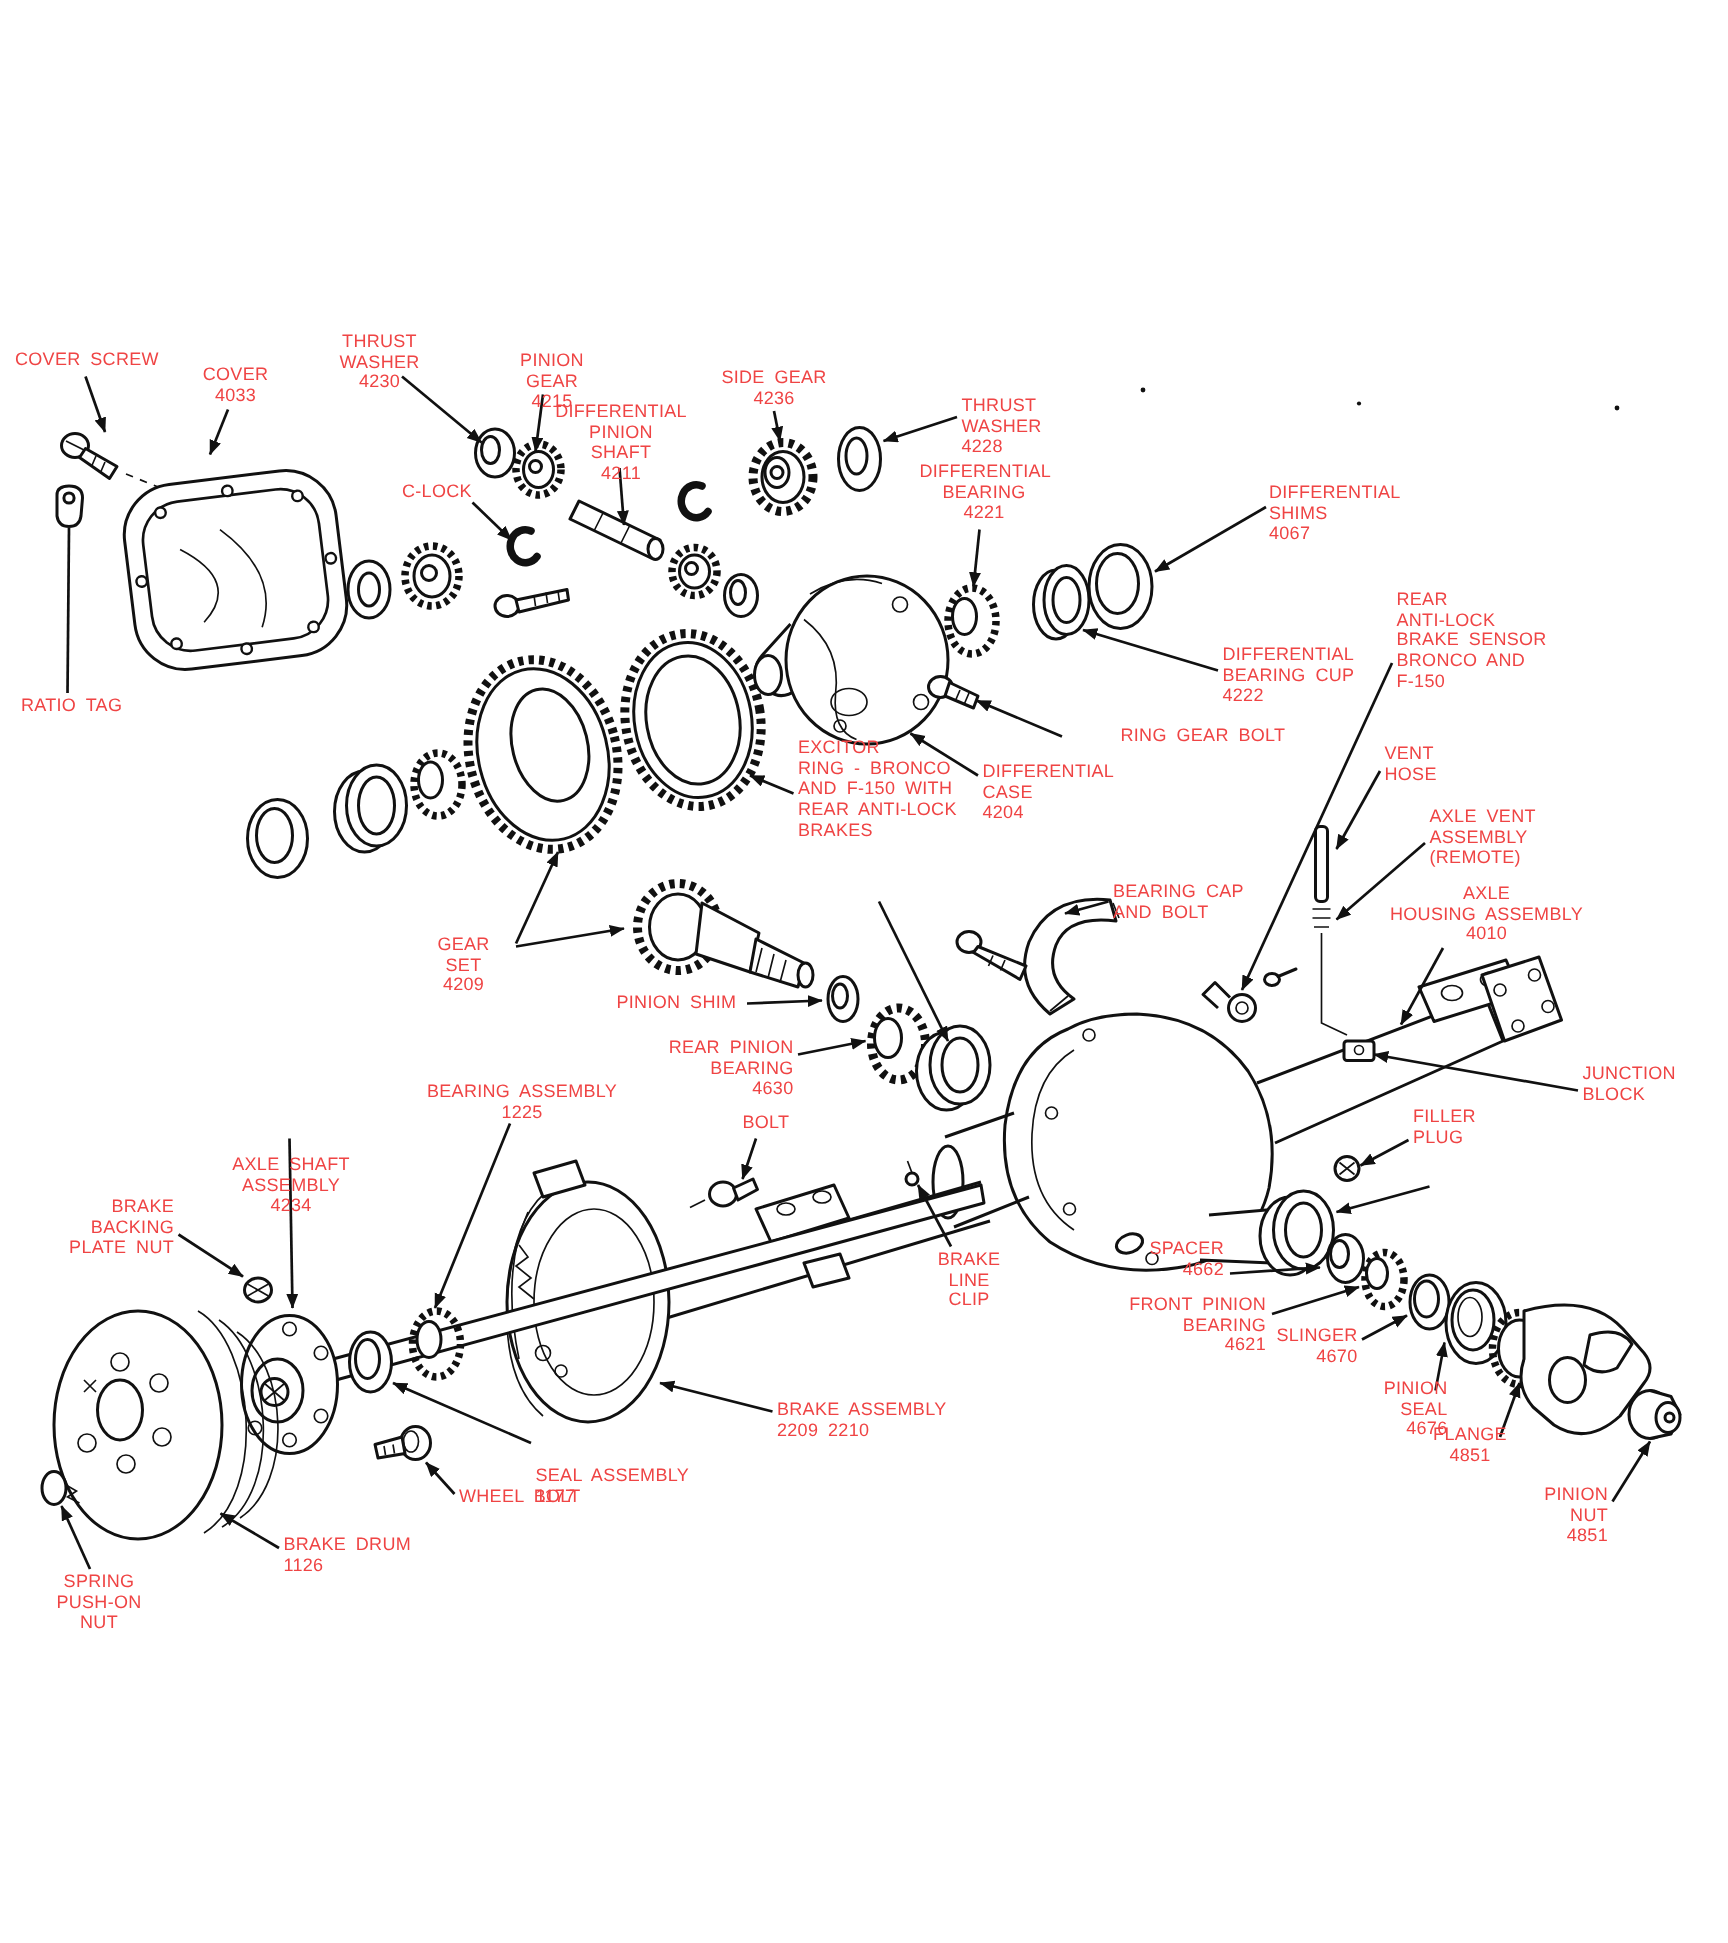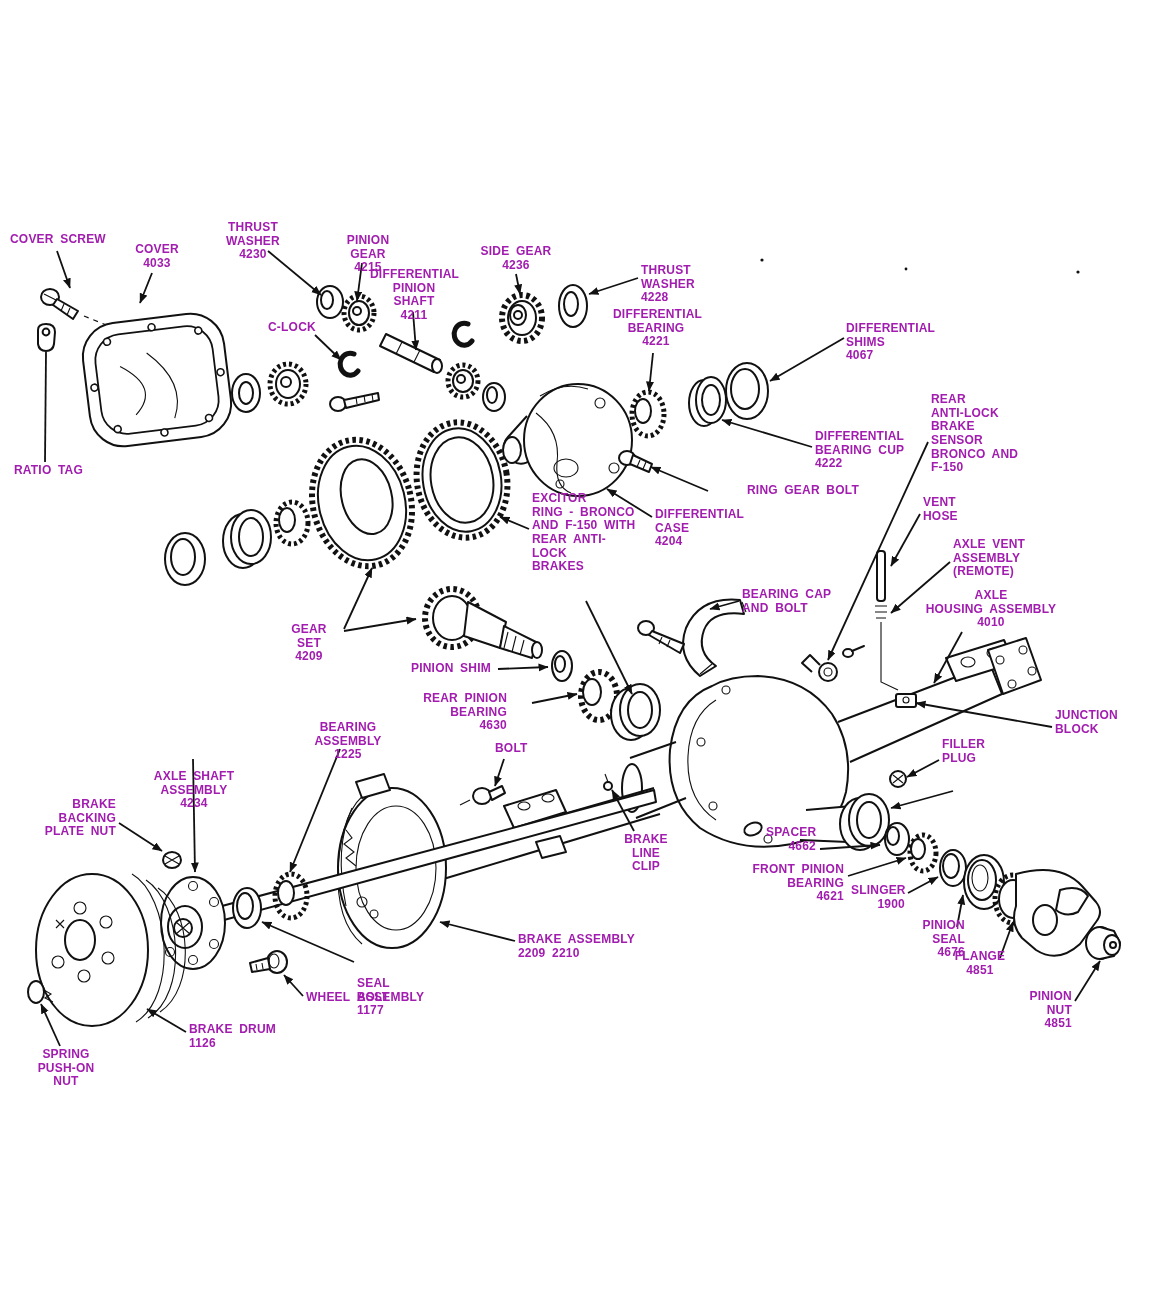--- a/index.html
+++ b/index.html
@@ -1,21 +1,21 @@
 <!DOCTYPE html>
 <html><head>
 <meta charset="utf-8">
 <style>
   html,body{margin:0;padding:0;background:#fff;}
   #canvas{position:relative;width:1152px;height:1295px;background:#fff;overflow:hidden;
           font-family:"Liberation Sans",sans-serif;}
   #art{position:absolute;left:0;top:0;}
   #labels-layer{position:absolute;left:0;top:0;width:100%;height:100%;}
-  .part-label{position:absolute;font-weight:bold;font-size:12px;line-height:1.14;
-    letter-spacing:.2px;word-spacing:3px;color:#a21caf;white-space:pre-line;}
+  .part-label{position:absolute;font-weight:normal;font-size:12px;line-height:1.14;
+    letter-spacing:.2px;word-spacing:3px;color:#ef4444;white-space:pre-line;}
   .part-label.center{text-align:center;}
   .part-label.right{text-align:right;}
   .part-label.left{text-align:left;}
   .ln{fill:none;stroke:#111;stroke-width:2;stroke-linecap:round;stroke-linejoin:round;}
   .fw{fill:#fff;stroke:#111;stroke-width:2;stroke-linejoin:round;}
   .thin{fill:none;stroke:#111;stroke-width:1.1;}
   .teeth{fill:none;stroke:#111;stroke-width:6;stroke-dasharray:3.5 3.5;}
   .teeth5{fill:none;stroke:#111;stroke-width:5;stroke-dasharray:3 3;}
   .leader{stroke:#111;stroke-width:1.8;fill:none;}
 </style>
@@ -459,42 +459,42 @@
       <div class="part-label left" style="left: 532px; top: 492px; width: 106px;">EXCITOR
 RING - BRONCO
 AND F-150 WITH
 REAR ANTI-LOCK
 BRAKES</div>
       <div class="part-label left" style="left: 655px; top: 508px; width: 126px;">DIFFERENTIAL CASE
 4204</div>
       <div class="part-label center" style="left: 278px; top: 623px; width: 62px;">GEAR SET
 4209</div>
       <div class="part-label left" style="left: 411px; top: 662px; width: 86px;">PINION SHIM</div>
-      <div class="part-label right" style="left: 375px; top: 692px; width: 132px;">REAR PINION BEARING
+      <div class="part-label right" style="left: 397px; top: 692px; width: 132px;">REAR PINION BEARING
 4630</div>
       <div class="part-label left" style="left: 742px; top: 588px; width: 94px;">BEARING CAP
 AND BOLT</div>
       <div class="part-label left" style="left: 923px; top: 496px; width: 46px;">VENT
 HOSE</div>
       <div class="part-label left" style="left: 953px; top: 538px; width: 74px;">AXLE VENT
 ASSEMBLY
 (REMOTE)</div>
       <div class="part-label center" style="left: 925px; top: 589px; width: 132px;">AXLE
 HOUSING ASSEMBLY
 4010</div>
       <div class="part-label left" style="left: 1055px; top: 709px; width: 68px;">JUNCTION
 BLOCK</div>
       <div class="part-label left" style="left: 942px; top: 738px; width: 50px;">FILLER
 PLUG</div>
       <div class="part-label right" style="left: 766px; top: 826px; width: 50px;">SPACER
 4662</div>
       <div class="part-label right" style="left: 700px; top: 863px; width: 144px;">FRONT PINION BEARING
 4621</div>
       <div class="part-label right" style="left: 851px; top: 884px; width: 54px;">SLINGER
-1900</div>
+4670</div>
       <div class="part-label right" style="left: 887px; top: 919px; width: 78px;">PINION SEAL
 4676</div>
       <div class="part-label center" style="left: 954px; top: 950px; width: 52px;">FLANGE
 4851</div>
       <div class="part-label right" style="left: 998px; top: 990px; width: 74px;">PINION NUT
 4851</div>
       <div class="part-label center" style="left: 120px; top: 730px; width: 148px; margin-top: 40px;">AXLE SHAFT ASSEMBLY
 4234</div>
       <div class="part-label center" style="left: 284px; top: 721px; width: 128px;">BEARING ASSEMBLY
 1225</div>

